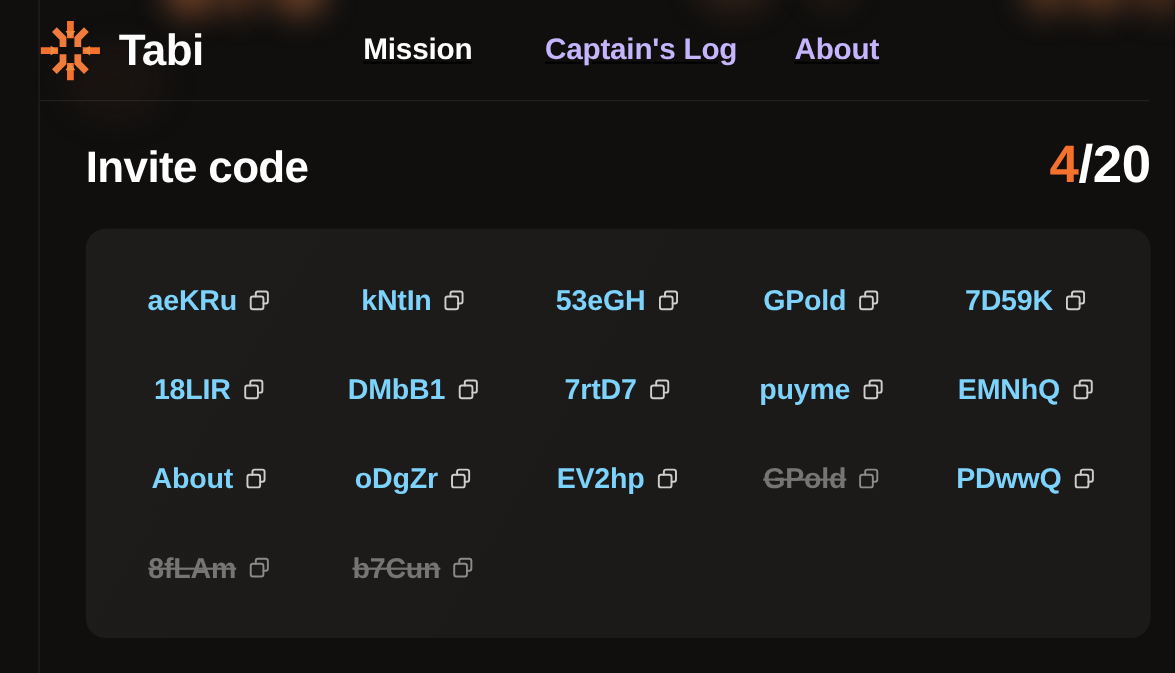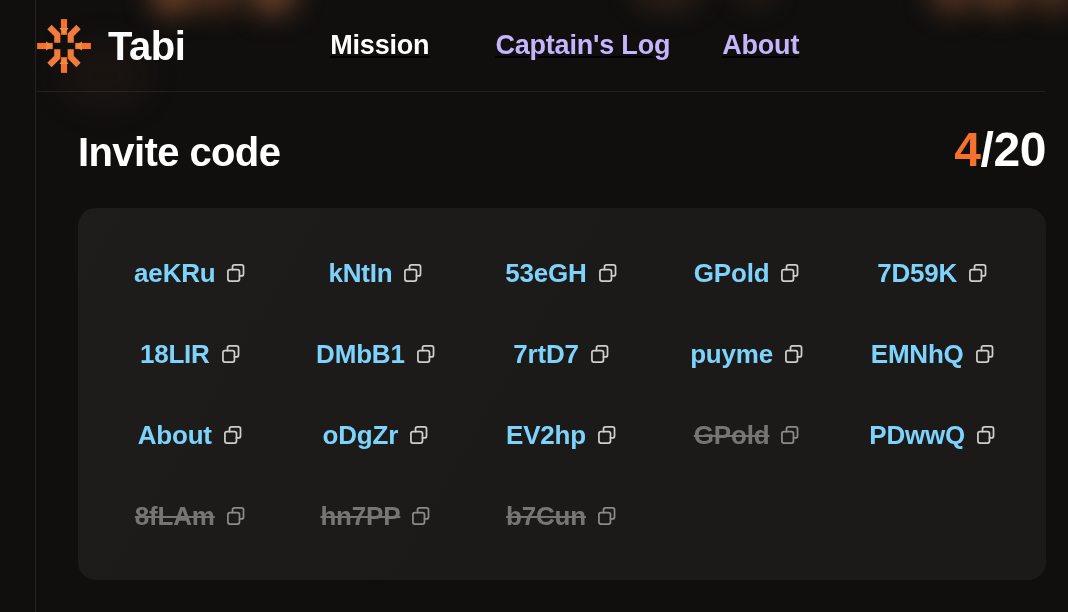--- a/index.html
+++ b/index.html
@@ -363,27 +363,20 @@
           </svg>
         </div>
         <div class="code-cell used">
           <span class="code-text">8fLAm</span>
           <svg class="copy-icon" viewBox="0 0 24 24" fill="none" stroke="currentColor" stroke-width="1.9" stroke-linecap="round" stroke-linejoin="round" aria-hidden="true">
             <rect x="3.2" y="8.2" width="12.6" height="12.6" rx="2.2"></rect>
             <path d="M8.2 8.2 V5.4 a2.2 2.2 0 0 1 2.2 -2.2 H18 a2.2 2.2 0 0 1 2.2 2.2 v7.6 a2.2 2.2 0 0 1 -2.2 2.2 h-2.2"></path>
           </svg>
         </div>
         <div class="code-cell used">
-          <span class="code-text">hn7PP</span>
-          <svg class="copy-icon" viewBox="0 0 24 24" fill="none" stroke="currentColor" stroke-width="1.9" stroke-linecap="round" stroke-linejoin="round" aria-hidden="true">
-            <rect x="3.2" y="8.2" width="12.6" height="12.6" rx="2.2"></rect>
-            <path d="M8.2 8.2 V5.4 a2.2 2.2 0 0 1 2.2 -2.2 H18 a2.2 2.2 0 0 1 2.2 2.2 v7.6 a2.2 2.2 0 0 1 -2.2 2.2 h-2.2"></path>
-          </svg>
-        </div>
-        <div class="code-cell used">
           <span class="code-text">b7Cun</span>
           <svg class="copy-icon" viewBox="0 0 24 24" fill="none" stroke="currentColor" stroke-width="1.9" stroke-linecap="round" stroke-linejoin="round" aria-hidden="true">
             <rect x="3.2" y="8.2" width="12.6" height="12.6" rx="2.2"></rect>
             <path d="M8.2 8.2 V5.4 a2.2 2.2 0 0 1 2.2 -2.2 H18 a2.2 2.2 0 0 1 2.2 2.2 v7.6 a2.2 2.2 0 0 1 -2.2 2.2 h-2.2"></path>
           </svg>
         </div>
       </div>
   </div>
 
 </div>

